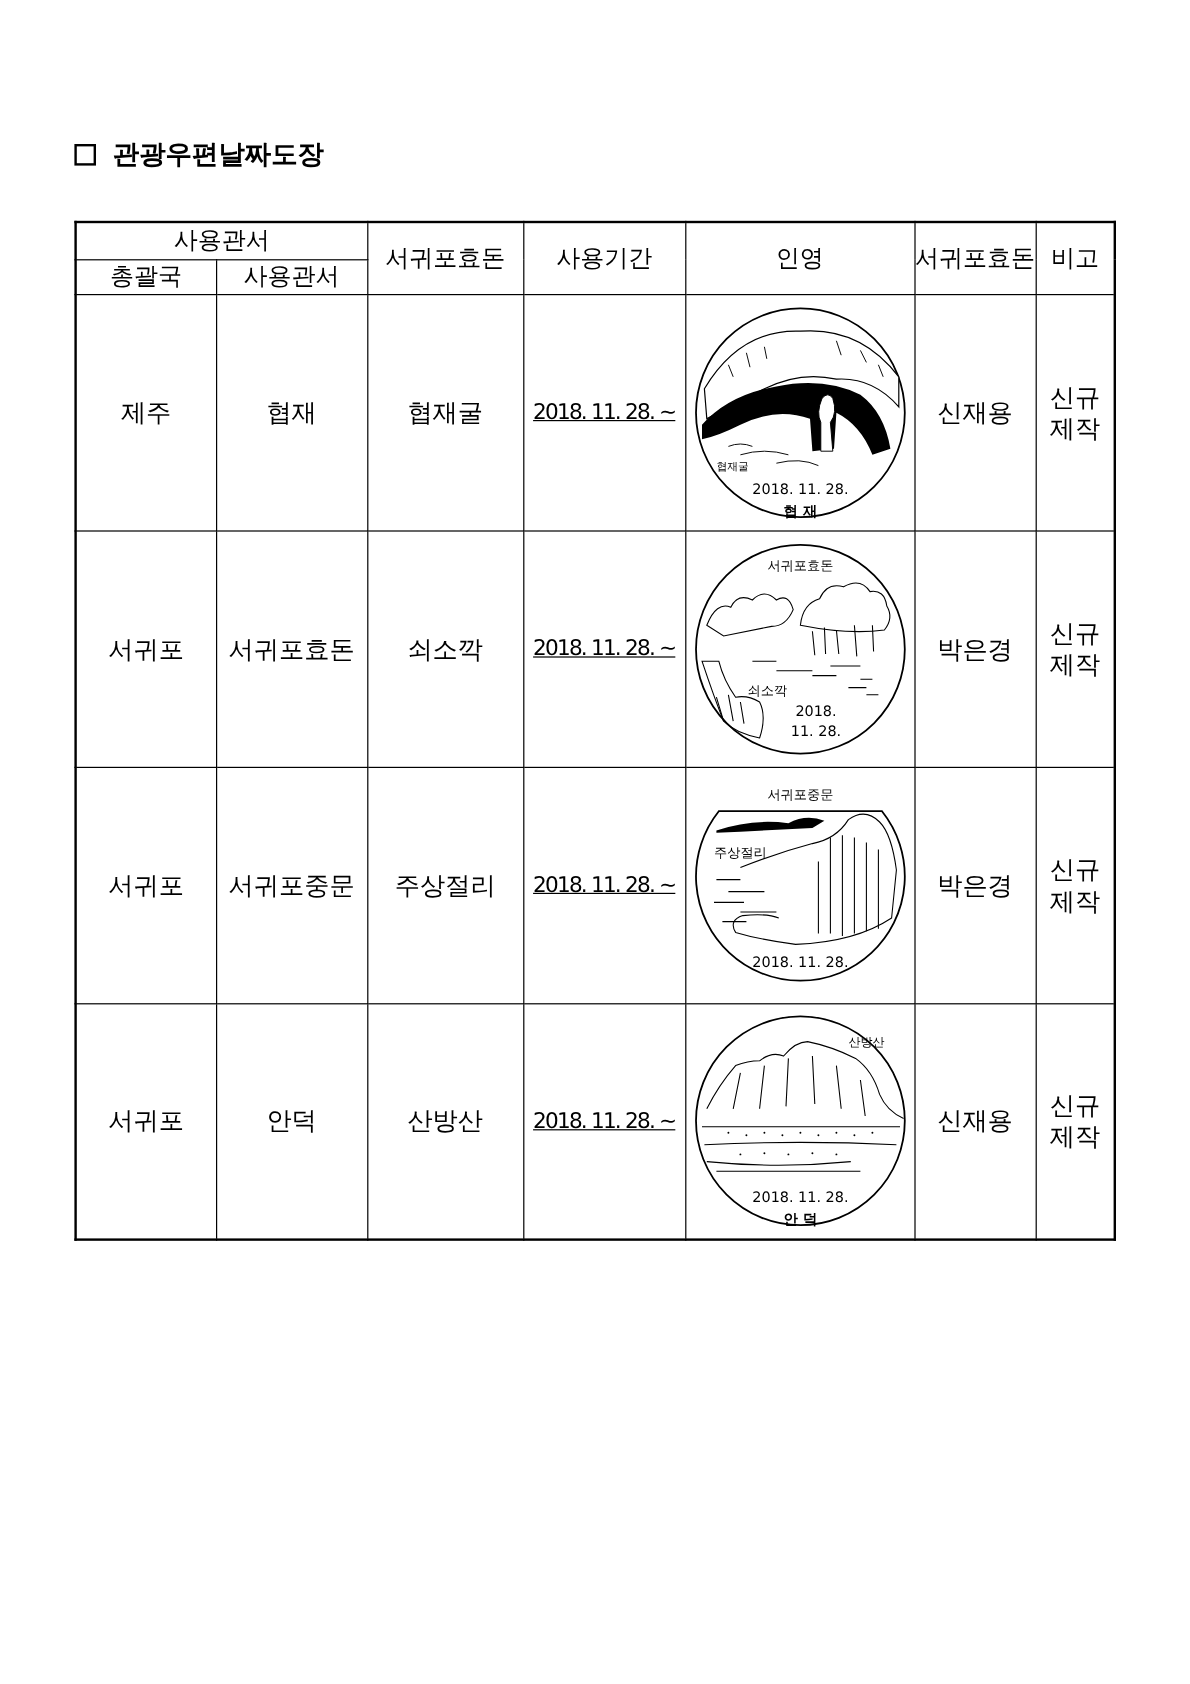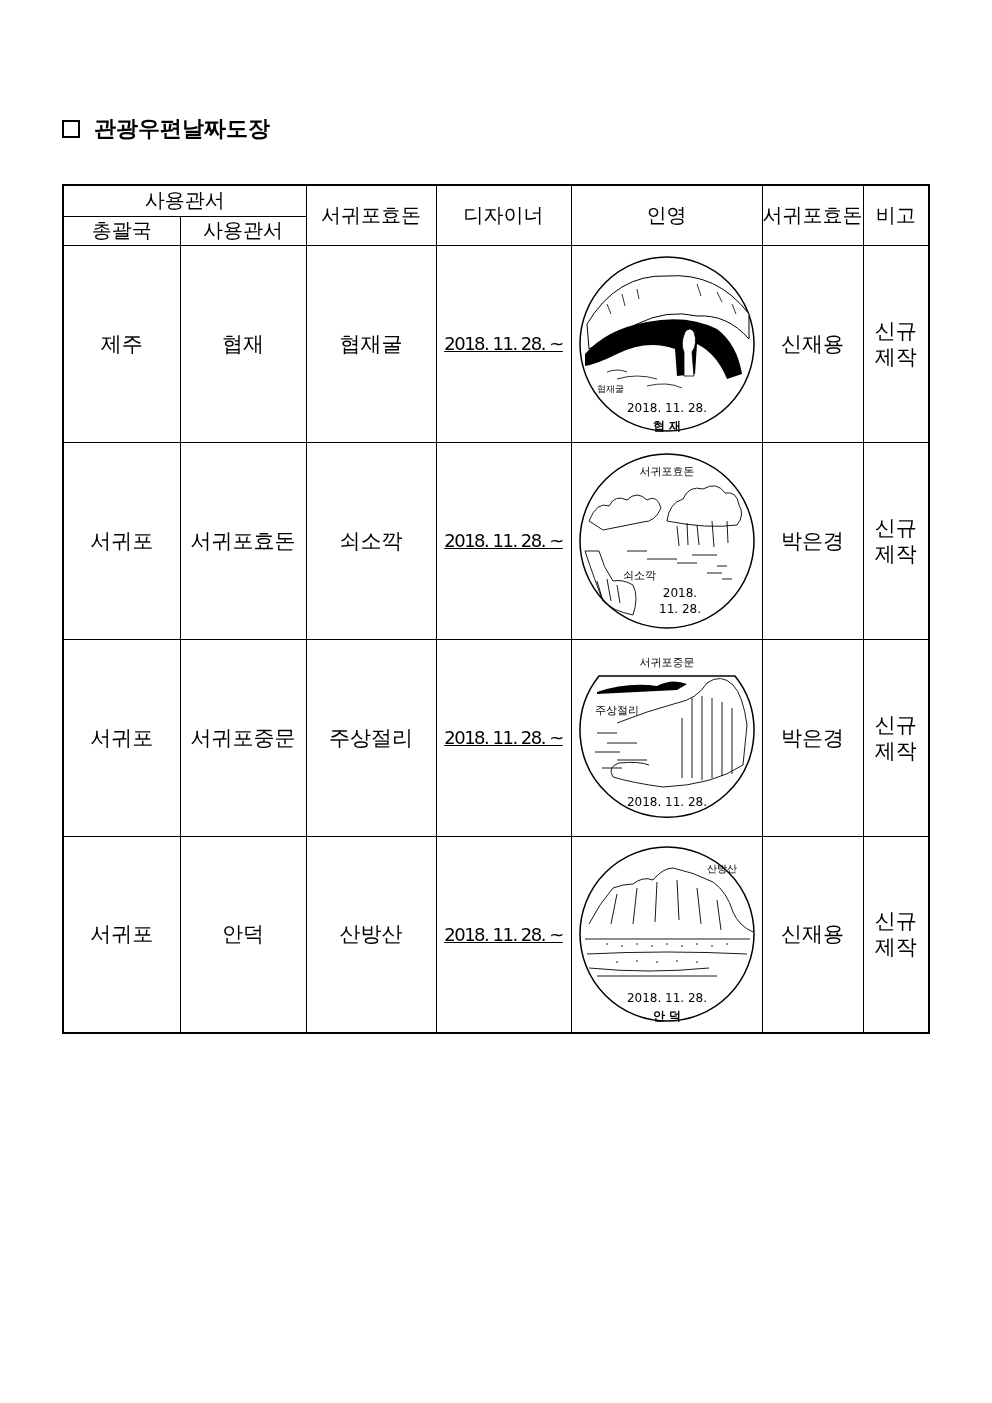--- a/index.html
+++ b/index.html
@@ -32,21 +32,21 @@
     <col style="width:130px">
     <col style="width:135px">
     <col style="width:191px">
     <col style="width:101px">
     <col style="width:66px">
   </colgroup>
   <thead>
     <tr class="h-top">
       <th colspan="2">사용관서</th>
       <th rowspan="2">서귀포효돈</th>
-      <th rowspan="2">디자이너</th>
+      <th rowspan="2">사용기간</th>
       <th rowspan="2">인영</th>
       <th rowspan="2">서귀포효돈</th>
       <th rowspan="2">비고</th>
     </tr>
     <tr class="h-sub">
       <th>총괄국</th>
       <th>사용관서</th>
     </tr>
   </thead>
   <tbody>

